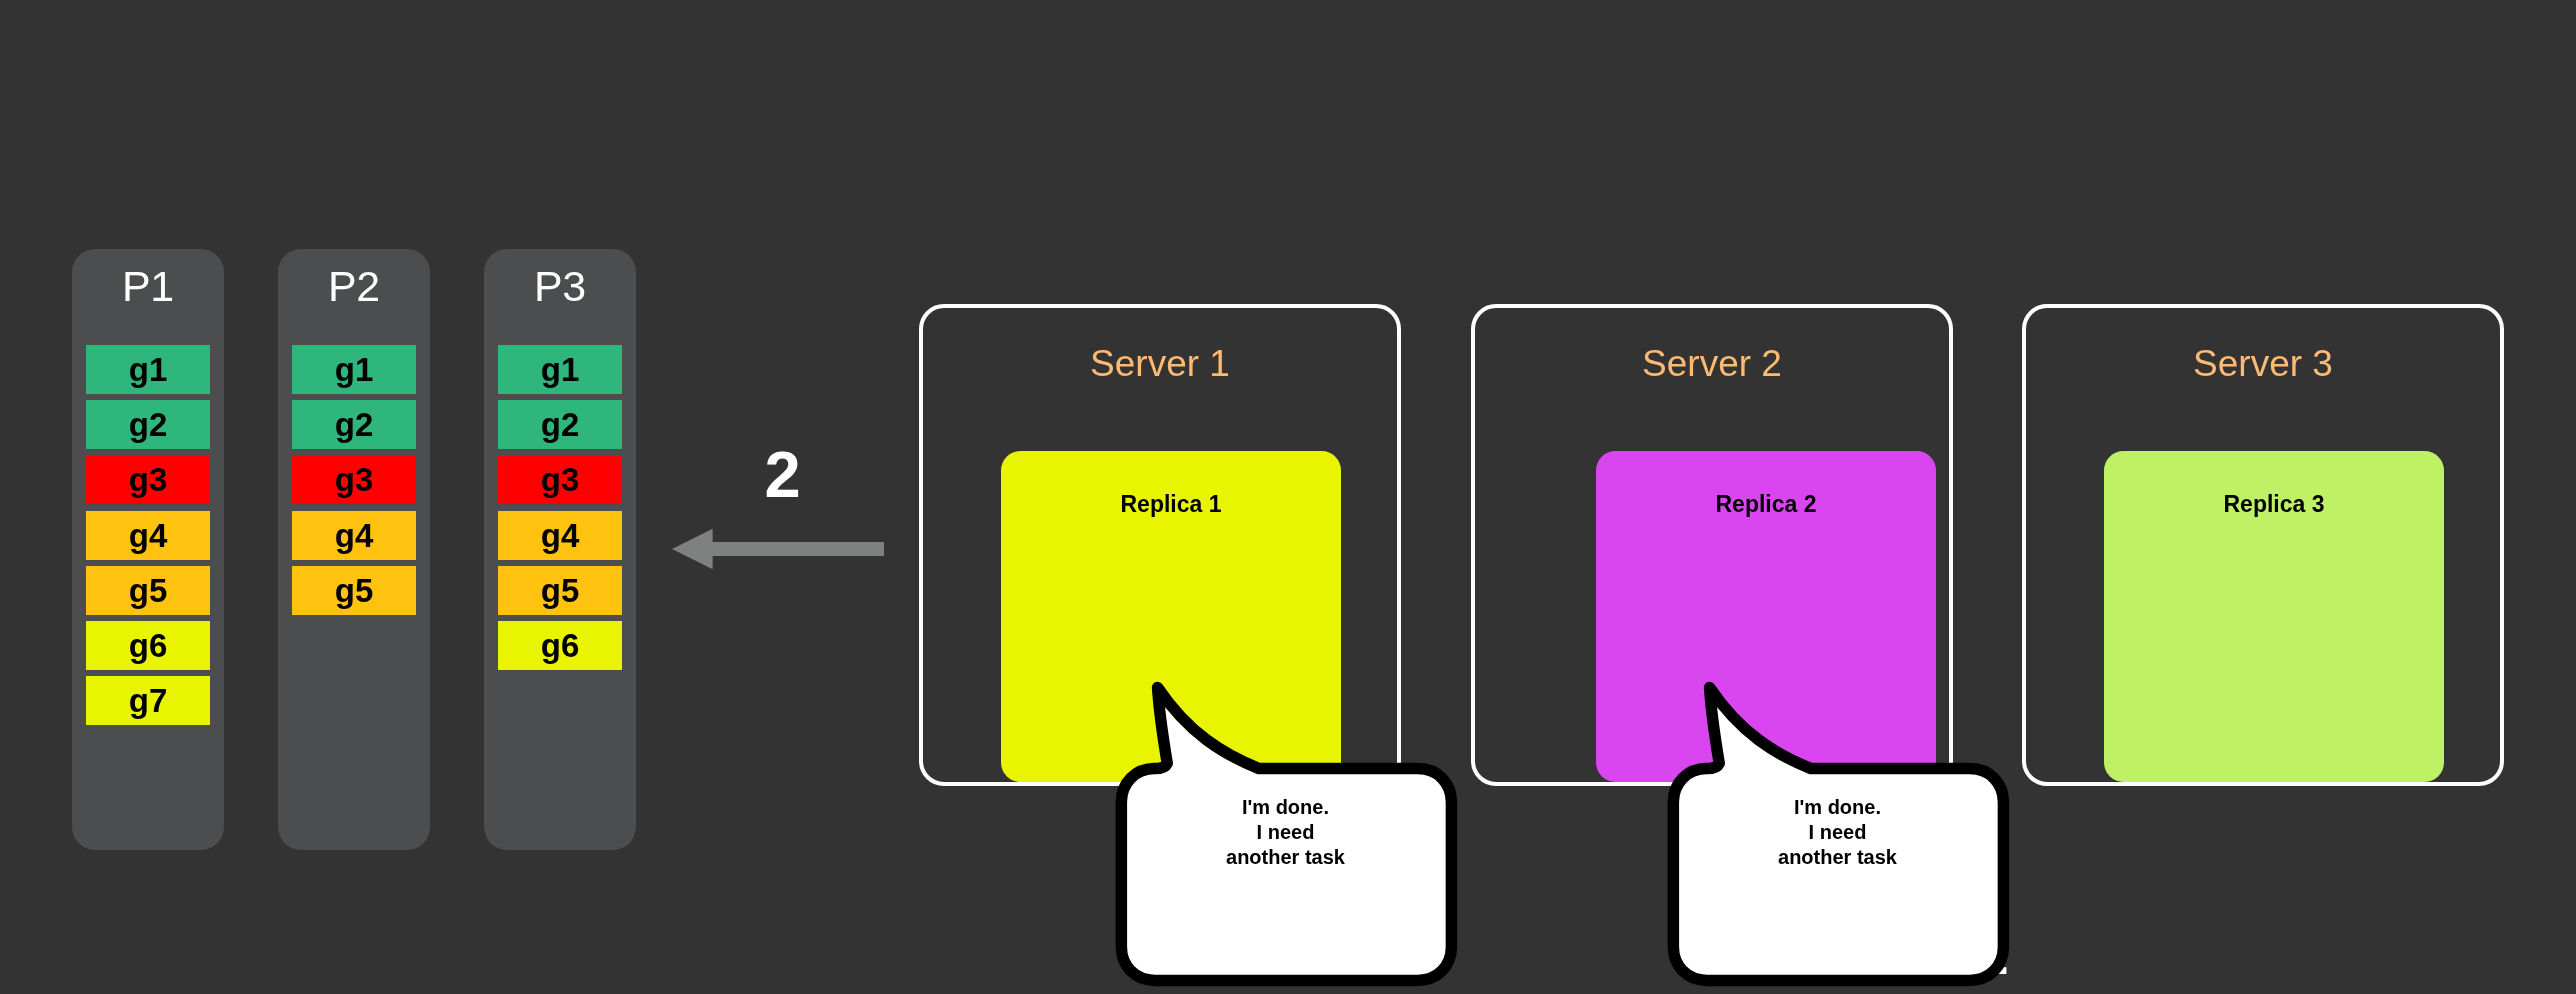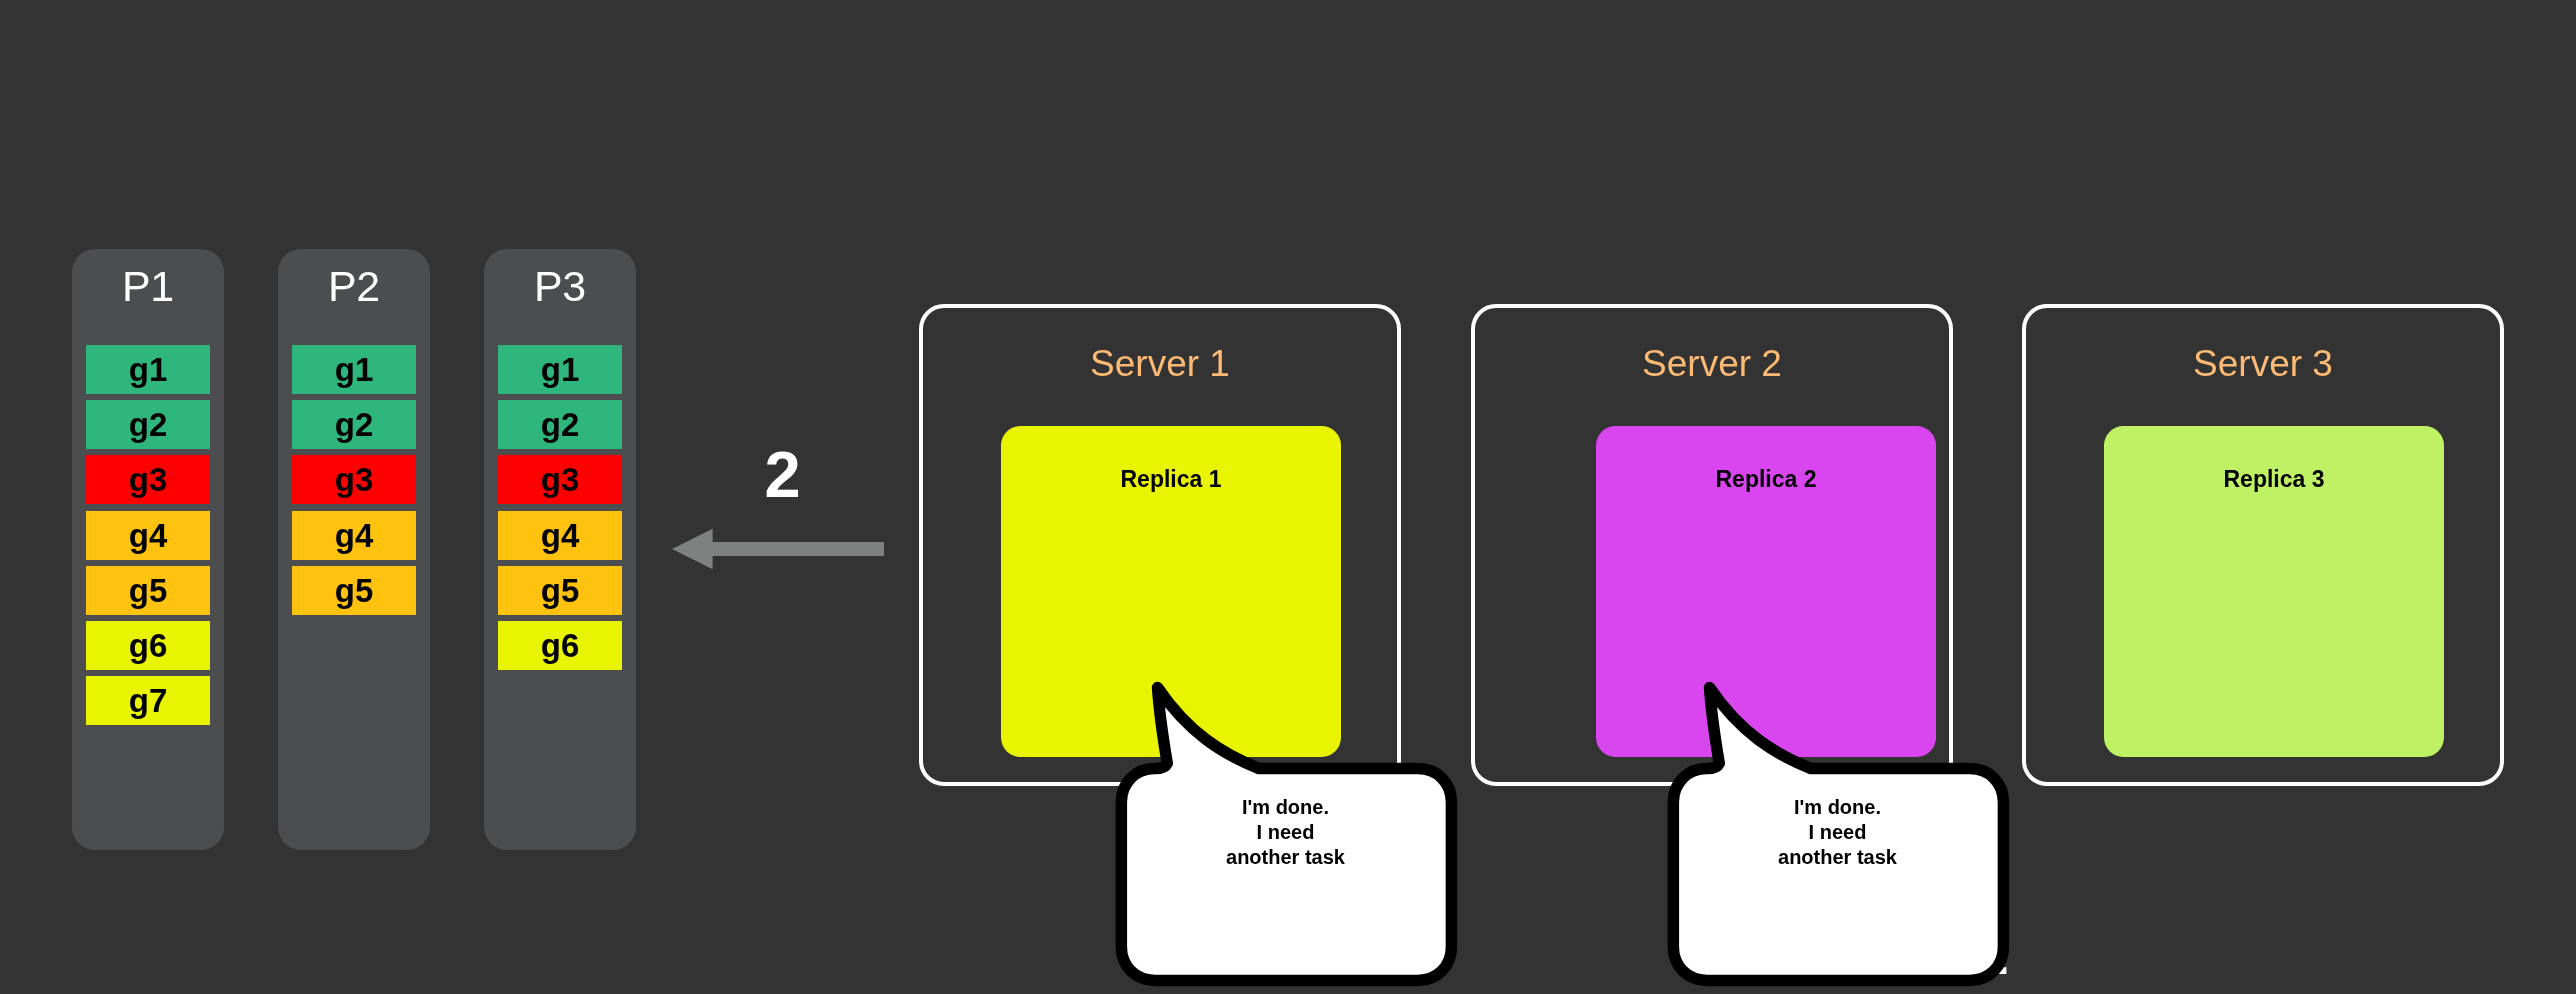--- a/index.html
+++ b/index.html
@@ -74,21 +74,21 @@
     left:0;right:0;top:37px;
     text-align:center;
     color:#fdba74;
     font-size:37px;
     font-weight:400;
     line-height:1;
   }
   .replica{
     position:absolute;
     left:78px;
-    top:118px;
+    top:143px;
     width:340px;
     height:331px;
     border-radius:19.4px;
     box-sizing:border-box;
     padding-left:36px;
   }
   .replica-label{
     position:absolute;
     left:0;right:0;top:42px;
     text-align:center;

